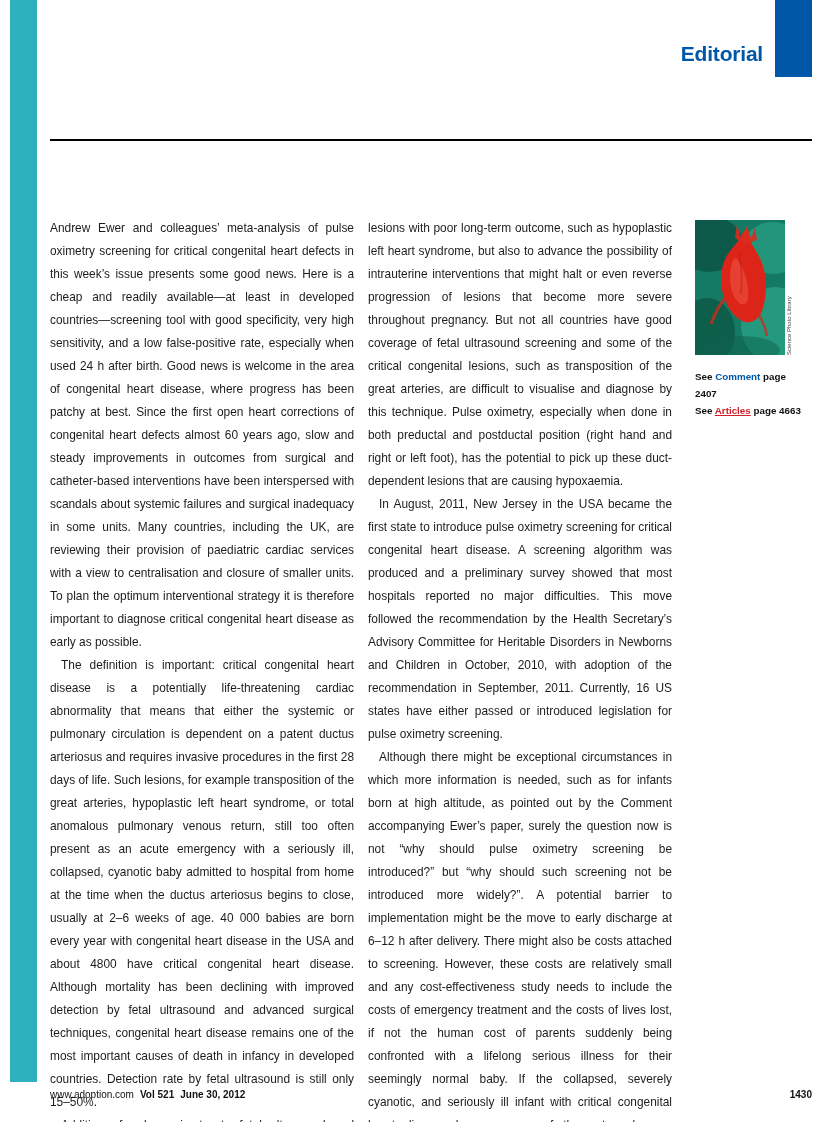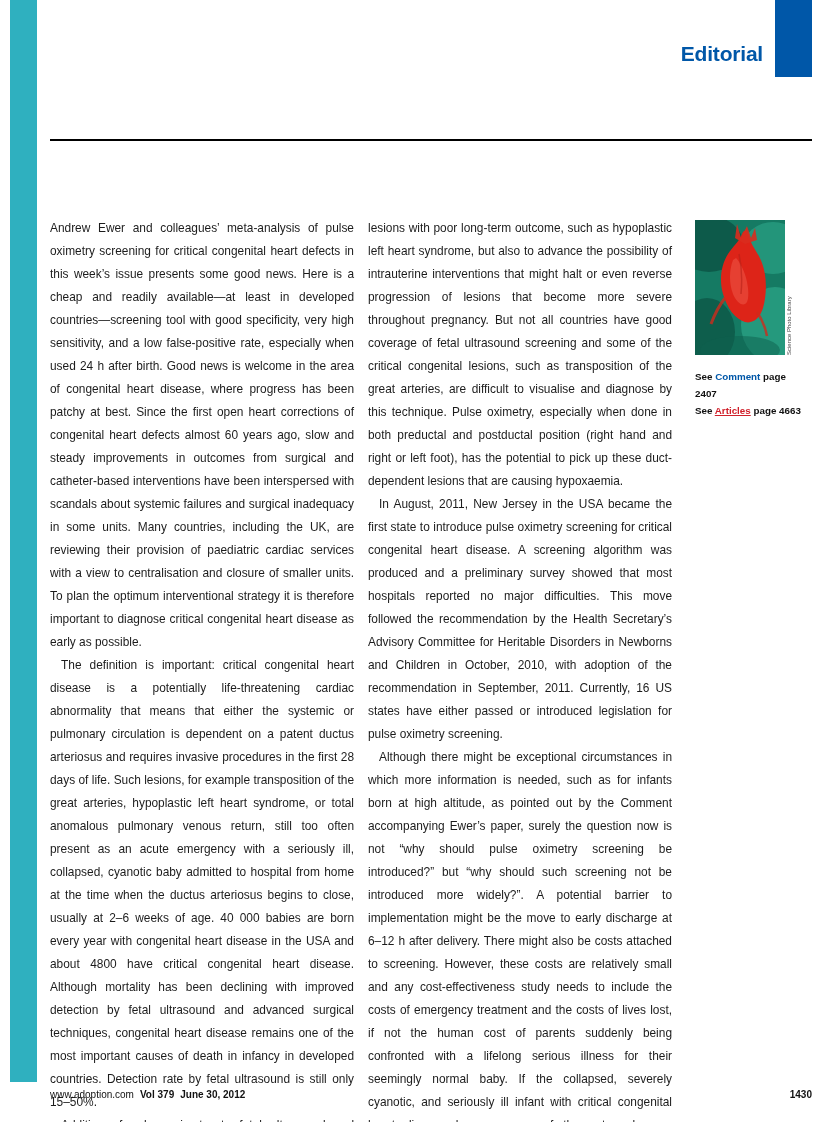--- a/index.html
+++ b/index.html
@@ -161,18 +161,18 @@
       <div class="photo-credit">Science Photo Library</div>
     </div>
     <div class="see-links">
       <div class="see-link"><span>See </span><span class="target-comment">Comment</span><span> page 2407</span></div>
       <div class="see-link"><span>See </span><span class="target-articles">Articles</span><span> page 4663</span></div>
     </div>
   </div>
 
   <div class="footer">
     <div>
-      <span class="site">www.adoption.com</span><span class="vol">Vol 379</span><span class="date">June 30, 2012</span>
+      <span class="site">www.adoption.com</span><span class="vol">Vol 521</span><span class="date">June 30, 2012</span>
     </div>
     <div class="page-number">1430</div>
   </div>
 
 </div>
 
 </body></html>

